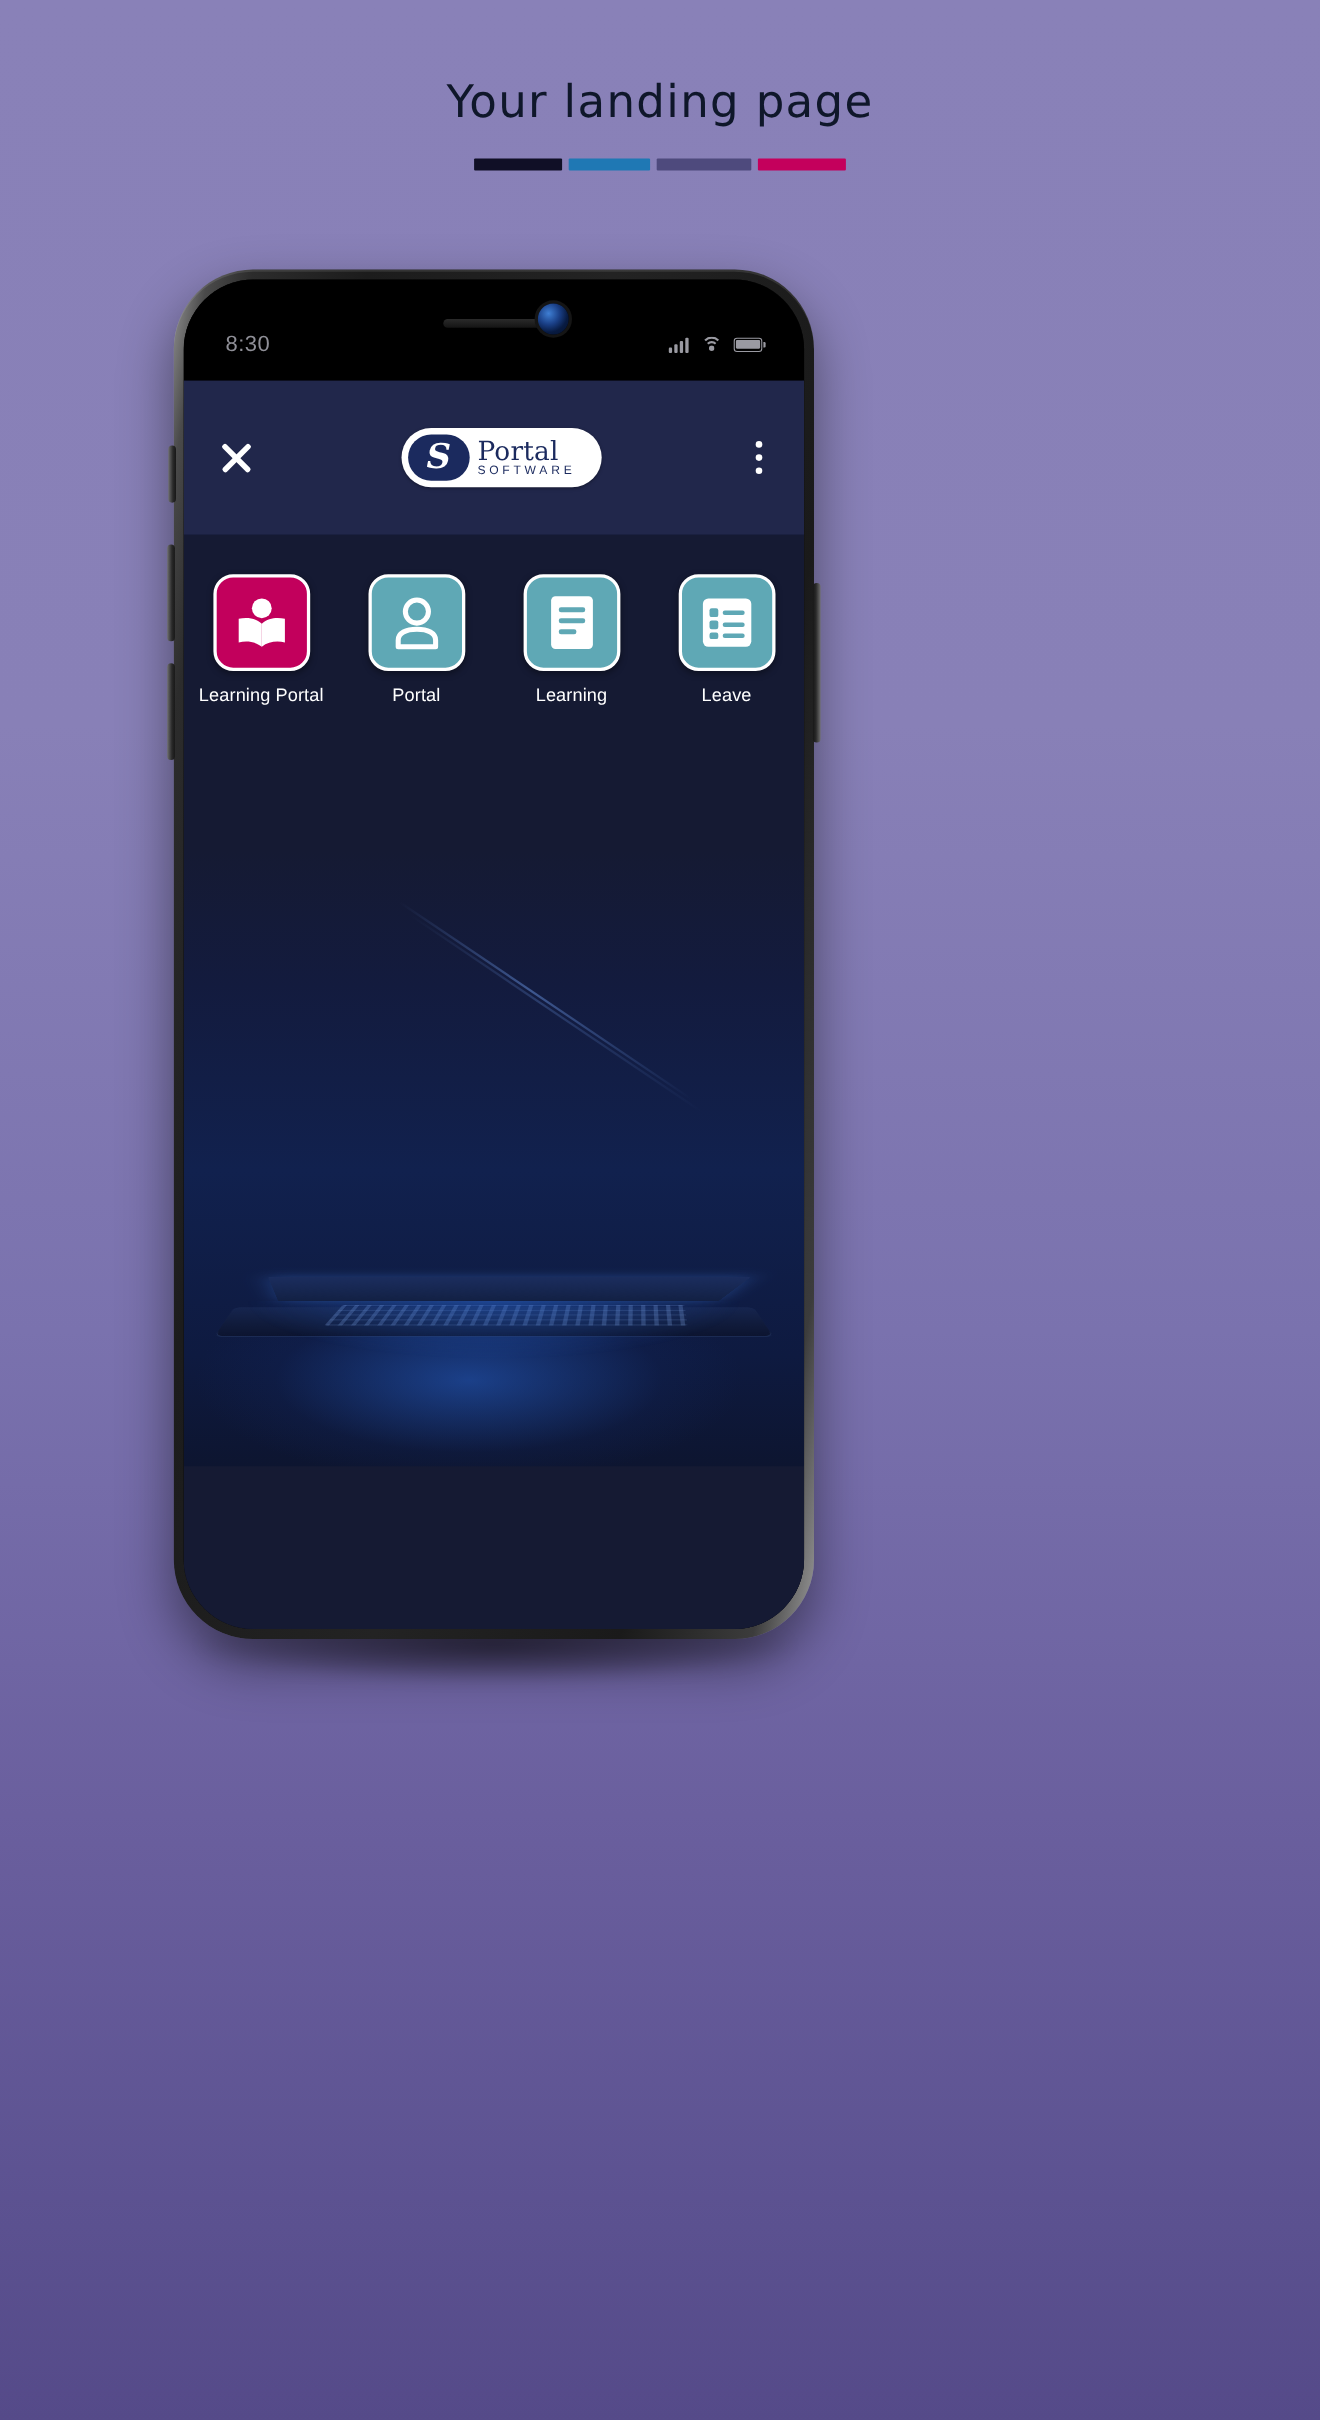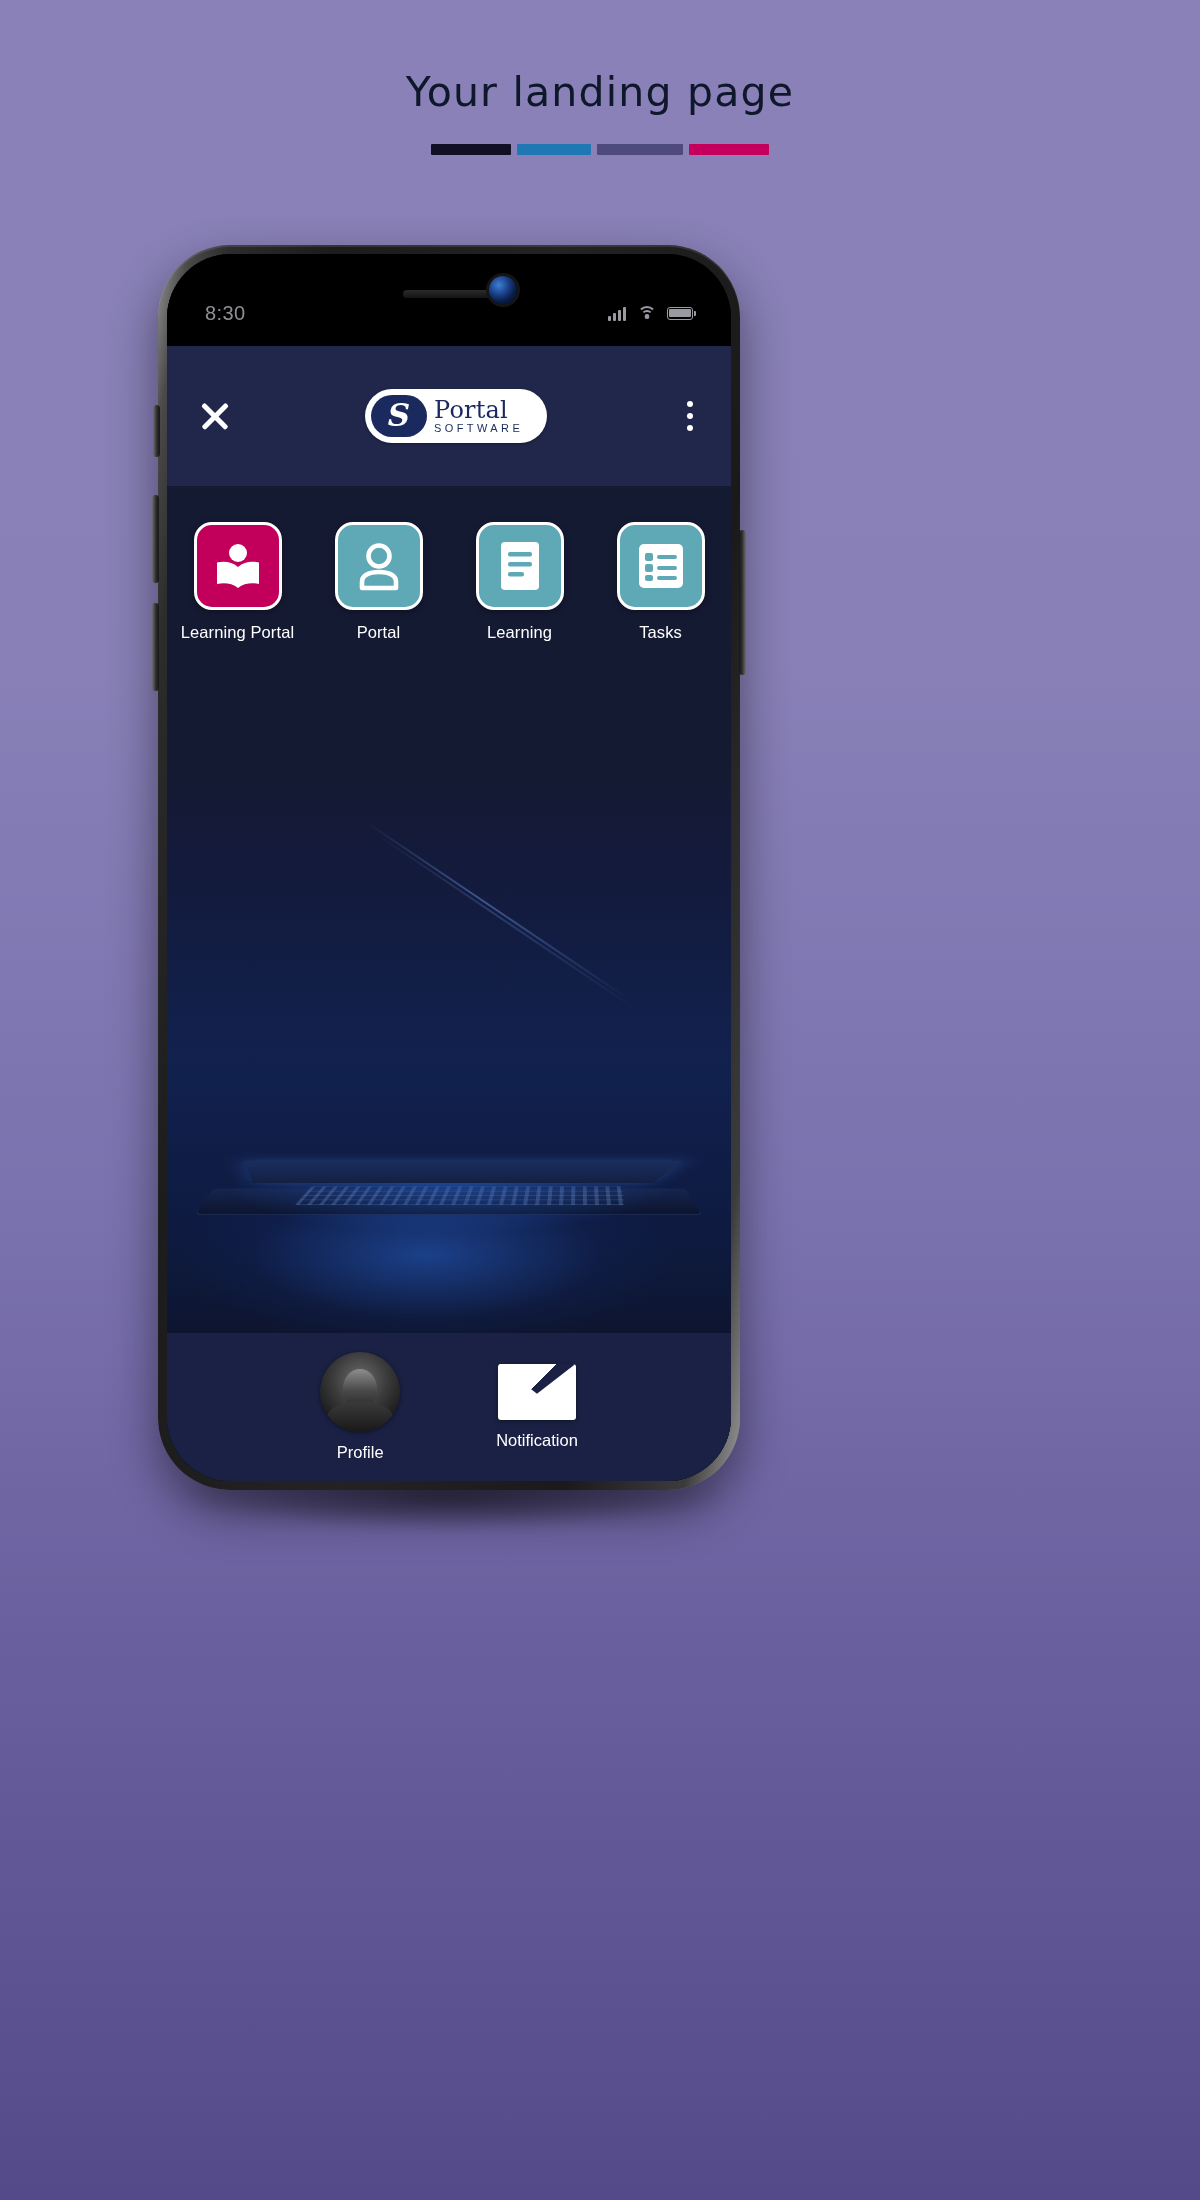--- a/index.html
+++ b/index.html
@@ -313,39 +313,26 @@
                 <svg width="48" height="48" viewBox="0 0 48 48" aria-hidden="true">
                   <rect x="2" y="2" width="44" height="44" rx="5" fill="#fff"></rect>
                   <rect x="8" y="11" width="8" height="8" rx="2" fill="#5fa8b5"></rect>
                   <rect x="8" y="22" width="8" height="8" rx="2" fill="#5fa8b5"></rect>
                   <rect x="8" y="33" width="8" height="6" rx="2" fill="#5fa8b5"></rect>
                   <rect x="20" y="13" width="20" height="4" rx="2" fill="#5fa8b5"></rect>
                   <rect x="20" y="24" width="20" height="4" rx="2" fill="#5fa8b5"></rect>
                   <rect x="20" y="34" width="20" height="4" rx="2" fill="#5fa8b5"></rect>
                 </svg>
               </div>
-              <span class="tile-label">Tasks</span>
+              <span class="tile-label">Leave</span>
             </div>
 
             <div></div>
             <div></div>
             <div></div>
           </div>
 
-          <div class="app-footer">
-            <div class="foot-item">
-              <div class="avatar">
-                <span class="head"></span>
-                  <span class="body"></span>
-              </div>
-              <span class="foot-label">Profile</span>
-            </div>
-            <div class="foot-item">
-              <div class="envelope"></div>
-              <span class="foot-label">Notification</span>
-            </div>
-          </div>
 
         </div>
       </div>
     </div>
   </div>
 </div>
 
 </body></html>

